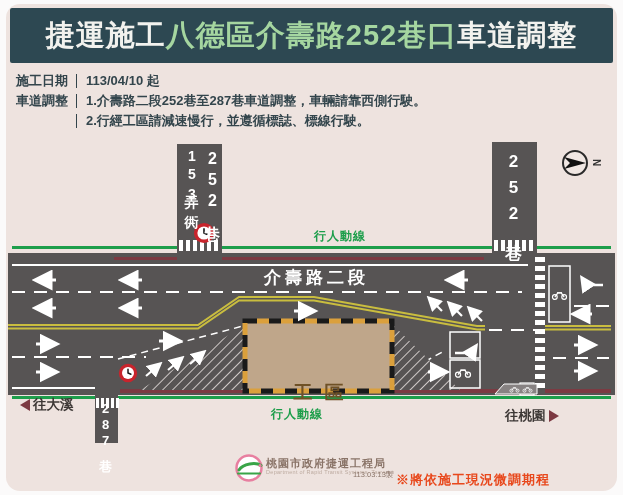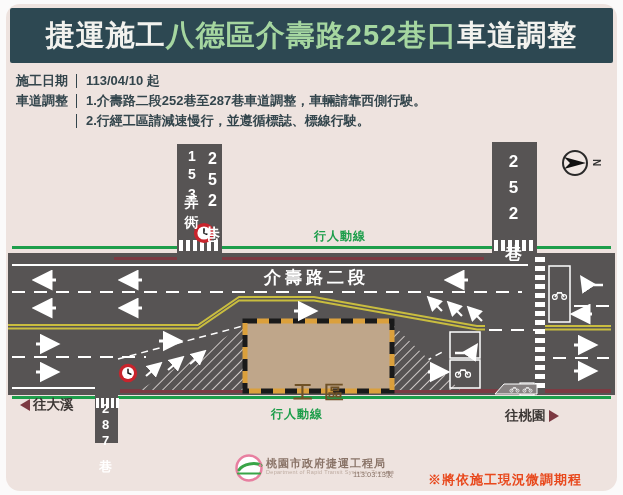--- a/index.html
+++ b/index.html
@@ -23,21 +23,21 @@
   .roadname{color:#fff;font-weight:bold;font-size:17px;letter-spacing:4px;}
   .ped{color:var(--green);font-weight:bold;font-size:12px;letter-spacing:1px;}
   .wz-label{color:var(--wz-text);font-weight:bold;font-size:19px;letter-spacing:12px;text-indent:12px;text-align:center;width:147px;}
   .dir{color:#3d3836;font-weight:bold;font-size:13.5px;display:flex;align-items:center;gap:3px;}
   .tri-l{width:0;height:0;border-top:6px solid transparent;border-bottom:6px solid transparent;border-right:10px solid var(--redline);}
   .tri-r{width:0;height:0;border-top:6px solid transparent;border-bottom:6px solid transparent;border-left:10px solid var(--redline);}
   .compass-n{position:absolute;font-size:10px;font-weight:bold;color:#333;transform:rotate(90deg);}
   .footer-agency{position:absolute;left:266px;top:456px;font-size:11px;font-weight:bold;color:#8a7468;letter-spacing:1px;}
   .footer-en{position:absolute;left:266px;top:469px;font-size:5.5px;color:#bdaba0;letter-spacing:0.3px;}
   .footer-date{position:absolute;left:353px;top:470px;font-size:7.5px;color:#8a7468;}
-  .footer-note{position:absolute;left:396px;top:471px;font-size:13px;font-weight:bold;color:var(--note);letter-spacing:1px;margin-left:32px;}
+  .footer-note{position:absolute;left:396px;top:471px;font-size:13px;font-weight:bold;color:var(--note);letter-spacing:1px;}
 </style>
 </head>
 <body>
 
 <div class="poster"></div>
 
 <div class="titlebar">
   <span>捷運施工</span>
     <span class="hl">八德區介壽路252巷口</span>
     <span>車道調整</span>

